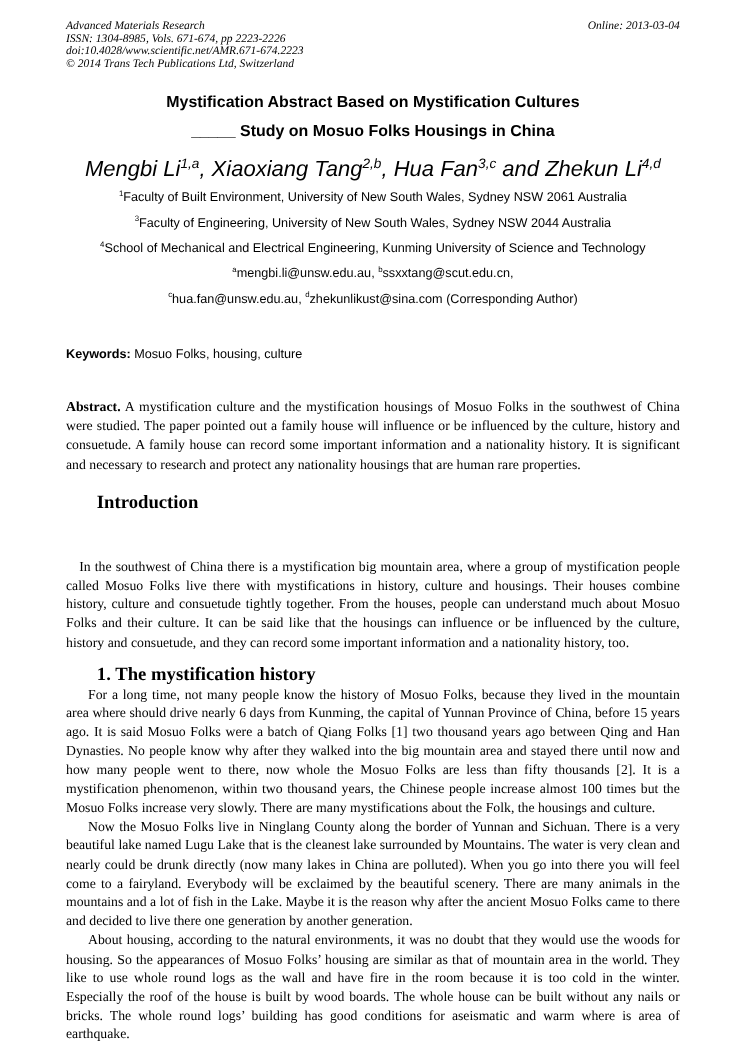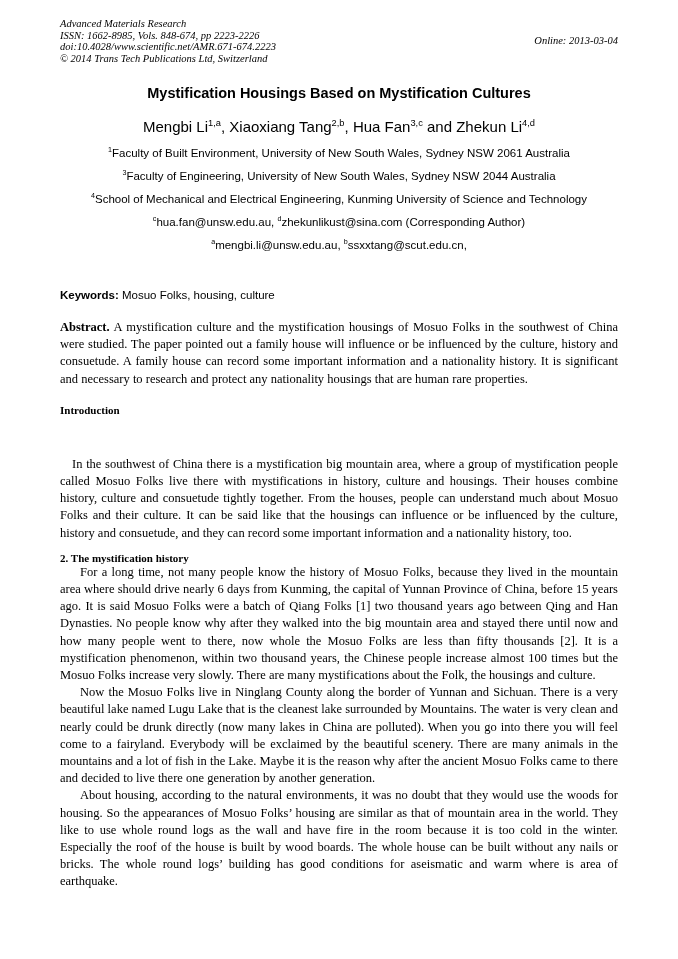--- a/index.html
+++ b/index.html
@@ -6,96 +6,98 @@
   html,body { background:#ffffff; }
   .page {
     position:relative;
     width:678px; height:959px;
     background:#ffffff; color:#000000;
     padding:18px 60px 0 60px;
     font-family:"Liberation Serif", serif;
     overflow:hidden;
   }
   .pg-header {
-    display:flex; justify-content:space-between; align-items:center;
+    display:flex; justify-content:space-between; align-items:flex-start;
     font-style:italic; font-size:10.5px; line-height:11.5px;
     font-family:"Liberation Serif", serif;
   }
   .title-block {
     text-align:center;
     font-family:"Liberation Sans", sans-serif;
     font-weight:bold; font-size:14.5px; line-height:27px;
     margin-top:16px;
   }
   .authors {
     text-align:center;
     font-family:"Liberation Sans", sans-serif;
-    font-size:15px; line-height:24px;
+    font-size:20px; line-height:24px;
     margin-top:8px;
+    font-style:italic;
   }
   sup { font-size:0.62em; vertical-align:super; line-height:0; }
   .affil-block { margin-top:3px; }
   .affil, .email-line {
     text-align:center;
     font-family:"Liberation Sans", sans-serif;
     font-size:11.5px; line-height:23px;
   }
   .keywords {
     font-family:"Liberation Sans", sans-serif;
     font-size:11.5px; margin-top:32px;
   }
   .b { font-weight:bold; }
   .body-text {
     font-size:12.5px; line-height:17.2px;
     text-align:justify;
   }
-  .abstract { margin-top:18px; }
+  .abstract { margin-top:34px; }
   .sec-heading {
-    font-size:11px; font-weight:bold;
+    font-size:17px; font-weight:bold;
     font-family:"Liberation Serif", serif;
-    margin-top:16px; margin-bottom:7px;
+    margin-top:16px; margin-bottom:7px;margin-left:28px;
   }
   .sec-heading.tight { margin-top:10px; margin-bottom:0; }
   .indent-sm { text-indent:12px;margin-top:40px; }
   .indent { text-indent:20px; }
 </style>
 </head>
 <body>
 
 <div class="page">
 
   <div class="pg-header">
     <div class="pg-header-left">
       <div>Advanced Materials Research</div>
-      <div>ISSN: 1662-8985, Vols. 848-674, pp 2223-2226</div>
+      <div>ISSN: 1304-8985, Vols. 671-674, pp 2223-2226</div>
       <div>doi:10.4028/www.scientific.net/AMR.671-674.2223</div>
       <div>© 2014 Trans Tech Publications Ltd, Switzerland</div>
     </div>
     <div class="pg-header-right">Online: 2013-03-04</div>
   </div>
 
   <div class="title-block">
-    <div>Mystification Housings Based on Mystification Cultures</div>
+    <div>Mystification Abstract Based on Mystification Cultures</div>
+    <div>_____ Study on Mosuo Folks Housings in China</div>
   </div>
 
   <div class="authors"><span>Mengbi Li</span><sup>1,a</sup><span>, Xiaoxiang Tang</span><sup>2,b</sup><span>, Hua Fan</span><sup>3,c</sup><span> and Zhekun Li</span><sup>4,d</sup></div>
 
   <div class="affil-block">
     <div class="affil"><sup>1</sup><span>Faculty of Built Environment, University of New South Wales, Sydney NSW 2061 Australia</span></div>
     <div class="affil"><sup>3</sup><span>Faculty of Engineering, University of New South Wales, Sydney NSW 2044 Australia</span></div>
     <div class="affil"><sup>4</sup><span>School of Mechanical and Electrical Engineering, Kunming University of Science and Technology</span></div>
+    <div class="email-line"><sup>a</sup><span>mengbi.li@unsw.edu.au, </span><sup>b</sup><span>ssxxtang@scut.edu.cn,</span></div>
     <div class="email-line"><sup>c</sup><span>hua.fan@unsw.edu.au, </span><sup>d</sup><span>zhekunlikust@sina.com (Corresponding Author)</span></div>
-    <div class="email-line"><sup>a</sup><span>mengbi.li@unsw.edu.au, </span><sup>b</sup><span>ssxxtang@scut.edu.cn,</span></div>
   </div>
 
   <div class="keywords"><span class="b">Keywords:</span><span> Mosuo Folks, housing, culture</span></div>
 
   <p class="body-text abstract"><span class="b">Abstract.</span><span> A mystification culture and the mystification housings of Mosuo Folks in the southwest of China were studied. The paper pointed out a family house will influence or be influenced by the culture, history and consuetude. A family house can record some important information and a nationality history. It is significant and necessary to research and protect any nationality housings that are human rare properties.</span></p>
 
   <div class="sec-heading">Introduction</div>
   <p class="body-text indent-sm">In the southwest of China there is a mystification big mountain area, where a group of mystification people called Mosuo Folks live there with mystifications in history, culture and housings. Their houses combine history, culture and consuetude tightly together. From the houses, people can understand much about Mosuo Folks and their culture. It can be said like that the housings can influence or be influenced by the culture, history and consuetude, and they can record some important information and a nationality history, too.</p>
 
-  <div class="sec-heading tight">2. The mystification history</div>
+  <div class="sec-heading tight">1. The mystification history</div>
   <p class="body-text indent">For a long time, not many people know the history of Mosuo Folks, because they lived in the mountain area where should drive nearly 6 days from Kunming, the capital of Yunnan Province of China, before 15 years ago. It is said Mosuo Folks were a batch of Qiang Folks [1] two thousand years ago between Qing and Han Dynasties. No people know why after they walked into the big mountain area and stayed there until now and how many people went to there, now whole the Mosuo Folks are less than fifty thousands [2]. It is a mystification phenomenon, within two thousand years, the Chinese people increase almost 100 times but the Mosuo Folks increase very slowly. There are many mystifications about the Folk, the housings and culture.</p>
   <p class="body-text indent">Now the Mosuo Folks live in Ninglang County along the border of Yunnan and Sichuan. There is a very beautiful lake named Lugu Lake that is the cleanest lake surrounded by Mountains. The water is very clean and nearly could be drunk directly (now many lakes in China are polluted). When you go into there you will feel come to a fairyland. Everybody will be exclaimed by the beautiful scenery. There are many animals in the mountains and a lot of fish in the Lake. Maybe it is the reason why after the ancient Mosuo Folks came to there and decided to live there one generation by another generation.</p>
   <p class="body-text indent">About housing, according to the natural environments, it was no doubt that they would use the woods for housing. So the appearances of Mosuo Folks’ housing are similar as that of mountain area in the world. They like to use whole round logs as the wall and have fire in the room because it is too cold in the winter. Especially the roof of the house is built by wood boards. The whole house can be built without any nails or bricks. The whole round logs’ building has good conditions for aseismatic and warm where is area of earthquake.</p>
 
 </div>
 
 </body></html>

